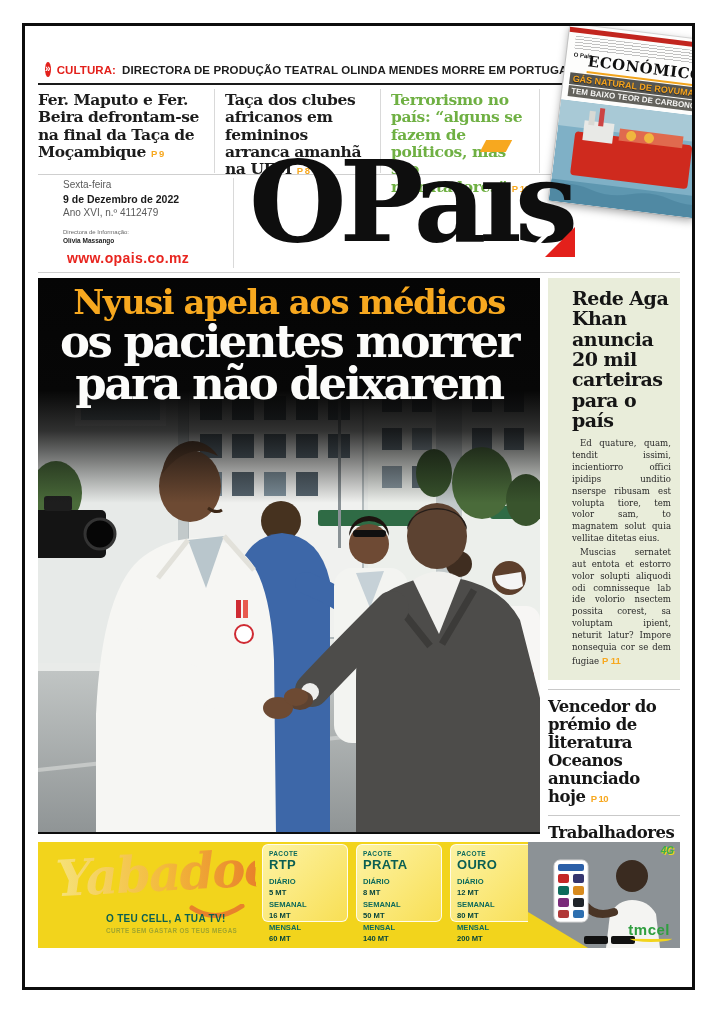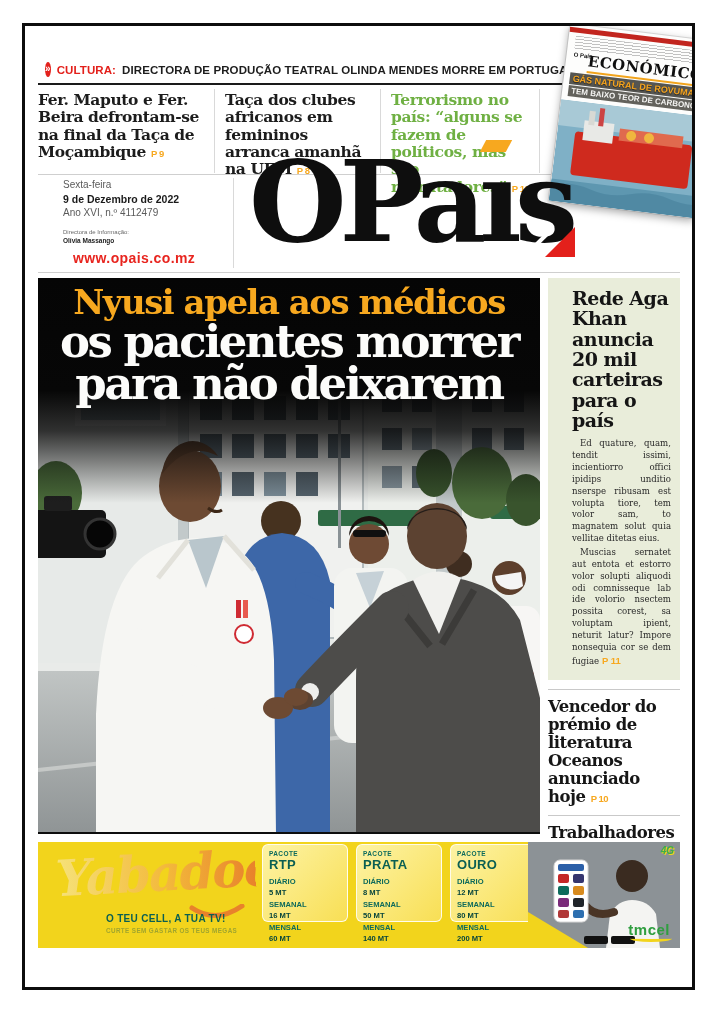--- a/index.html
+++ b/index.html
@@ -32,21 +32,21 @@
   .inset .mast { position:absolute; left:22px; top:26px; font-family:"DejaVu Serif", serif; font-weight:bold; font-size:15px; letter-spacing:.5px; color:#0f0f0f; border-bottom:2px solid #f2a41c; padding-bottom:1px; }
   .inset .h1 { position:absolute; left:6px; top:48px; font-size:9px; font-weight:bold; color:#f6a41d; text-shadow:0 1px 1px #00000088; background:#2b2b25cc; padding:1px 3px; }
   .inset .h2 { position:absolute; left:6px; top:61px; font-size:8px; font-weight:bold; color:#f4f4f2; background:#3c3b33cc; padding:1px 3px; }
   .inset svg { position:absolute; left:0; top:76px; }
 
   
   .dateblock { left:38px; top:152px; width:165px; color:#5a5a5a; font-size:10px; line-height:1.35; }
   .dateblock .bold { color:#1a1a1a; font-weight:bold; font-size:10.5px; }
   .dateblock .director { margin-top:10px; font-size:6px; color:#6a6a6a; line-height:1.3; }
   .dateblock .director b { font-size:6.5px; color:#222; }
-  .site { left:48px; top:224px; color:#e8251f; font-weight:bold; font-size:14px; letter-spacing:.4px; }
+  .site { left:42px; top:224px; color:#e8251f; font-weight:bold; font-size:14px; letter-spacing:.4px; }
   .mast-divider { left:208px; top:152px; width:1px; height:90px; background:#d9d9d9; }
   .logo { left:224px; top:120px; width:430px; height:130px; font-family:"DejaVu Serif", serif; font-weight:bold; font-size:112px; letter-spacing:-7px; color:#0e0e0e; line-height:1; white-space:nowrap; }
   .logo .li { position:relative; }
   .logo .li .acc { position:absolute; left:4px; top:4px; width:26px; height:12px; background:#f7a81f; transform:skewX(-28deg); }
   .logo .ls { position:relative; }
   .logo .ls .tri { position:absolute; right:-4px; bottom:10px; width:0; height:0; border-left:30px solid transparent; border-bottom:30px solid #e3201b; }
   .logo .ls .tricut { position:absolute; right:16px; bottom:22px; width:34px; height:4px; background:#fff; transform:rotate(-45deg); }
   .mast-rule { left:13px; top:246px; width:642px; height:1px; background:#cfcfcf; }
 
   

